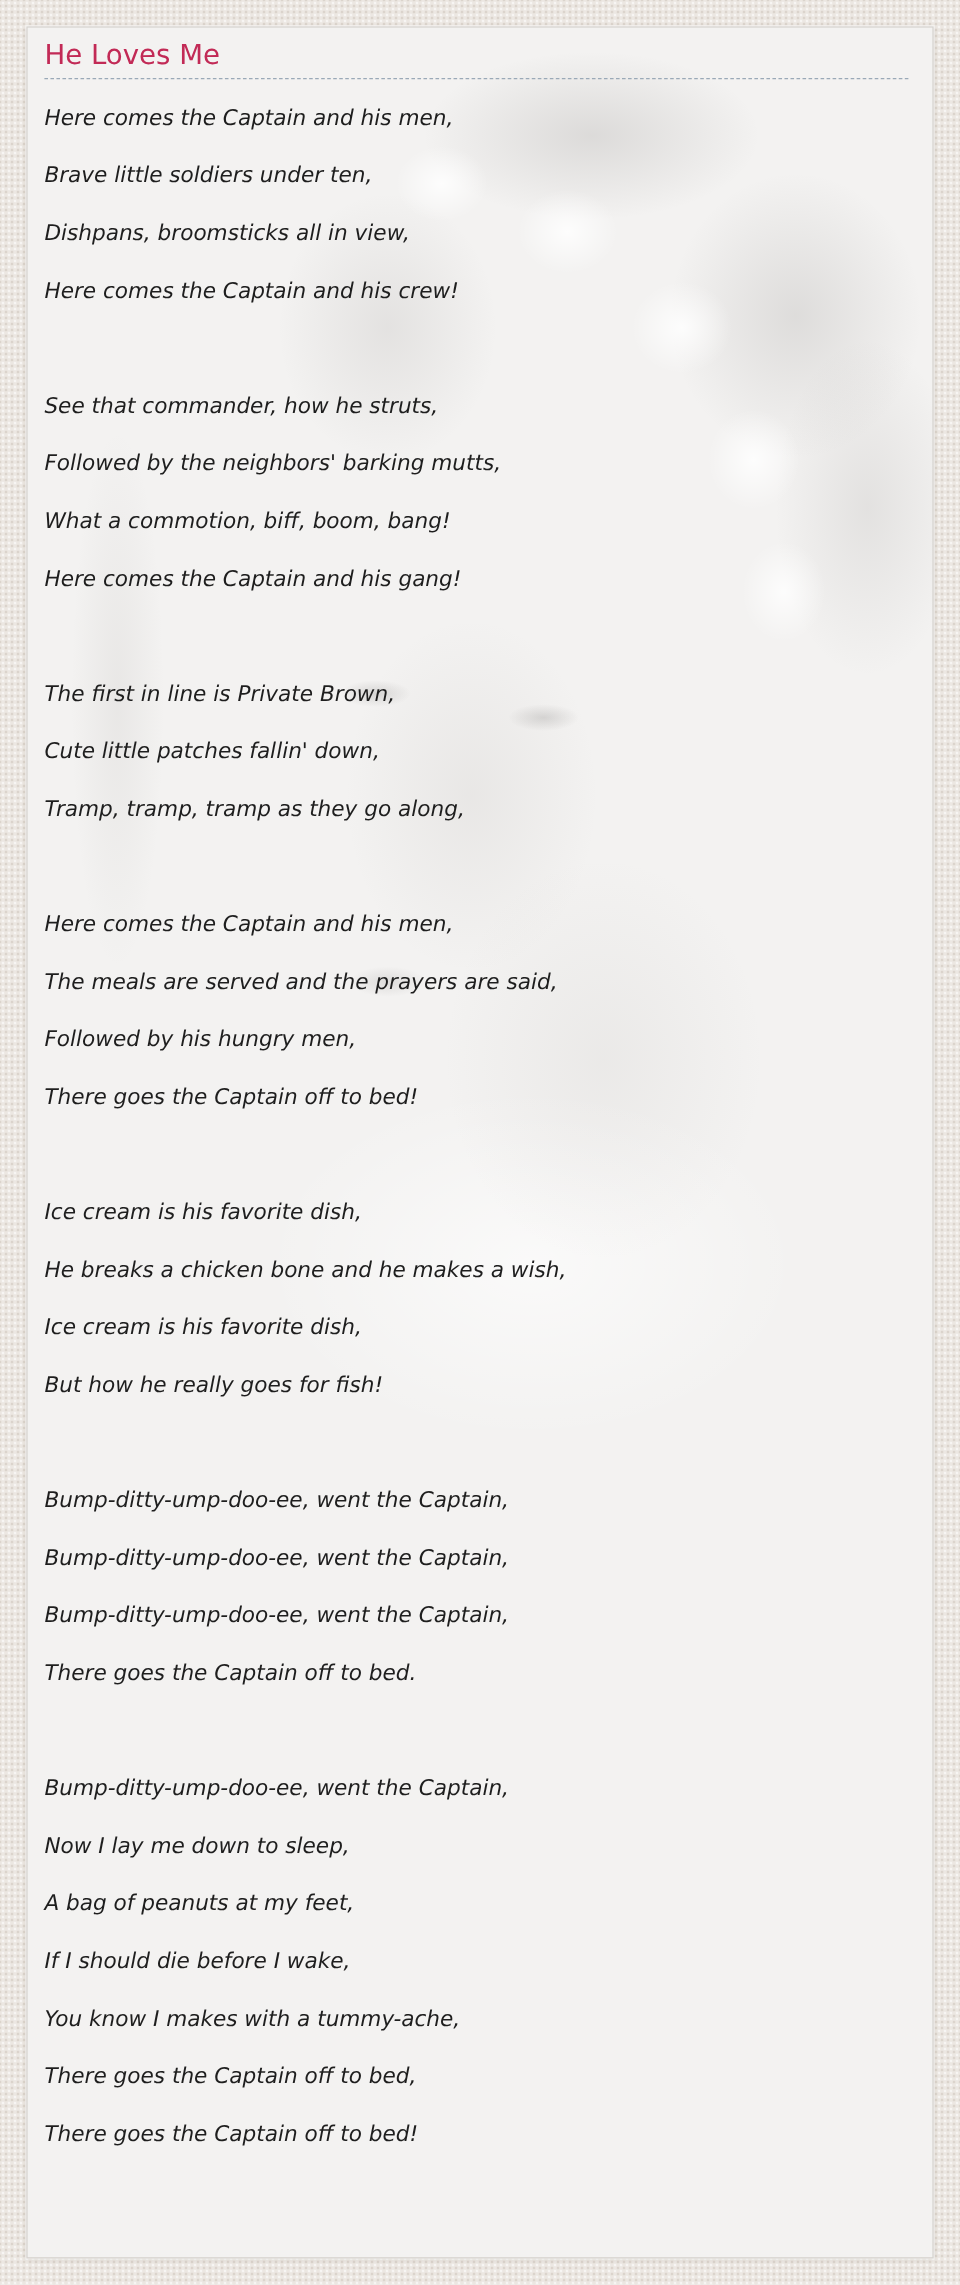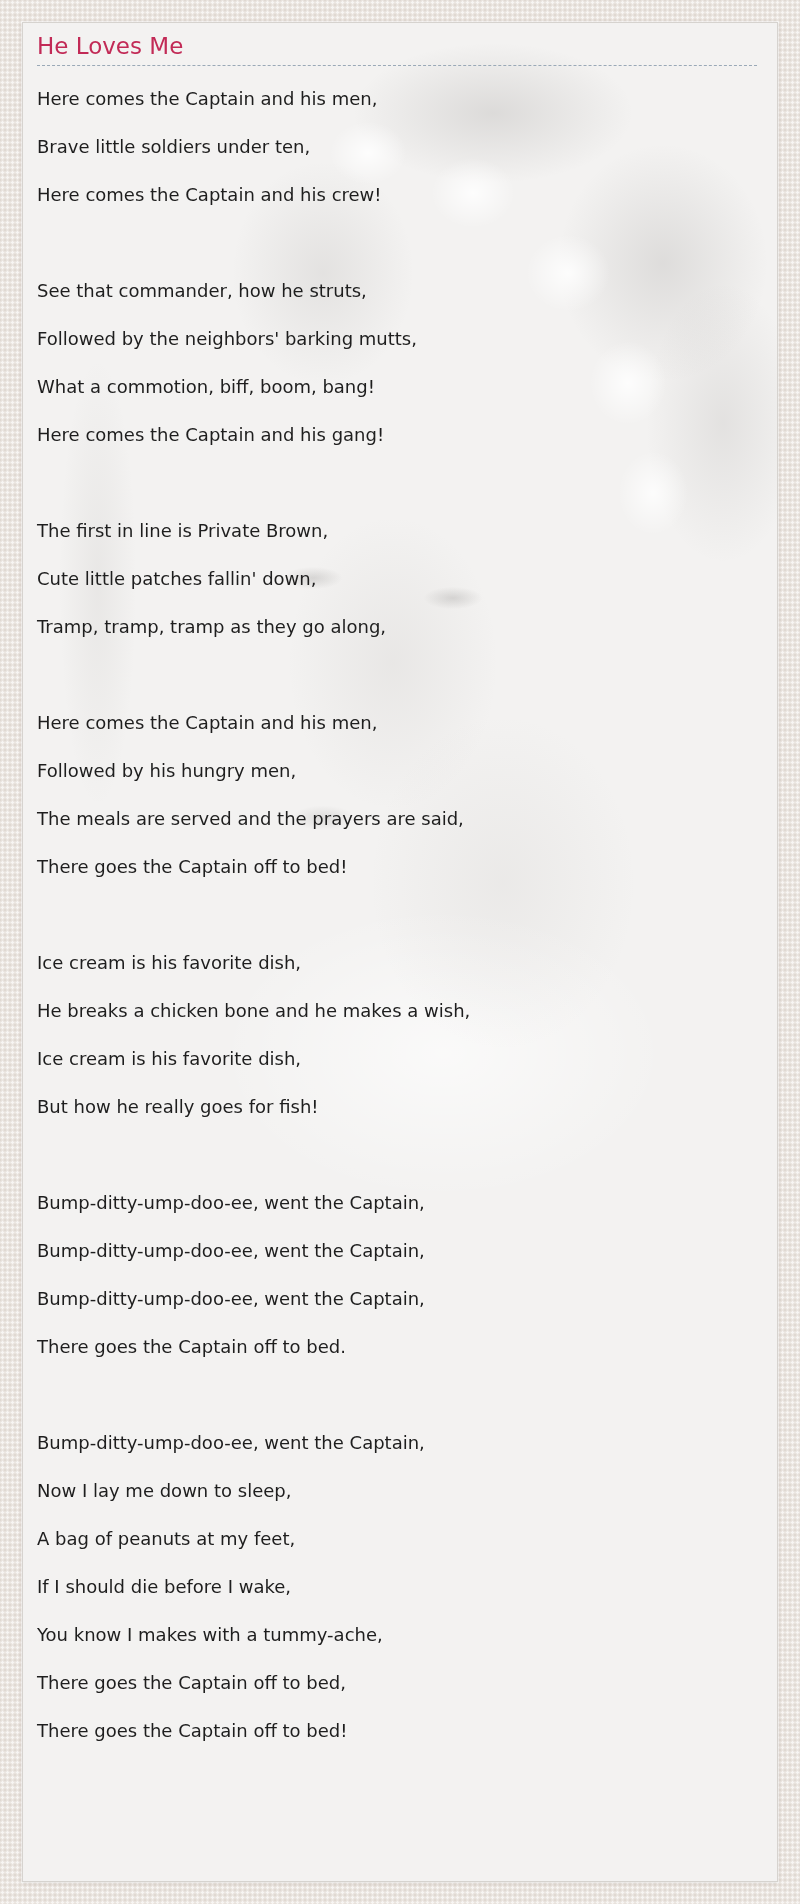--- a/index.html
+++ b/index.html
@@ -89,54 +89,55 @@
     cursor:pointer;
   }
   .lyrics{
     position:relative;
     padding:9px 14px 0 14px;
     color:var(--lyrics-color);
     font-size:18px;
   }
   .stanza{margin:0 0 48px 0;}
   .stanza:last-child{margin-bottom:0;}
-  .line{margin:0;height:48px;line-height:48px;white-space:nowrap;}
+  .line{margin:0;height:48px;line-height:48px;white-space:nowrap;font-style:italic;}
 </style>
 </head>
 <body>
 
 <div class="page">
   <div class="card">
     <div class="photo"></div>
 
     <div class="header">
       <h1 class="title">He Loves Me</h1>
     </div>
 
     <div class="lyrics" id="lyrics">
         <div class="stanza">
           <p class="line">Here comes the Captain and his men,</p>
           <p class="line">Brave little soldiers under ten,</p>
+          <p class="line">Dishpans, broomsticks all in view,</p>
           <p class="line">Here comes the Captain and his crew!</p>
         </div>
         <div class="stanza">
           <p class="line">See that commander, how he struts,</p>
           <p class="line">Followed by the neighbors' barking mutts,</p>
           <p class="line">What a commotion, biff, boom, bang!</p>
           <p class="line">Here comes the Captain and his gang!</p>
         </div>
         <div class="stanza">
           <p class="line">The first in line is Private Brown,</p>
           <p class="line">Cute little patches fallin' down,</p>
           <p class="line">Tramp, tramp, tramp as they go along,</p>
         </div>
         <div class="stanza">
           <p class="line">Here comes the Captain and his men,</p>
+          <p class="line">The meals are served and the prayers are said,</p>
           <p class="line">Followed by his hungry men,</p>
-          <p class="line">The meals are served and the prayers are said,</p>
           <p class="line">There goes the Captain off to bed!</p>
         </div>
         <div class="stanza">
           <p class="line">Ice cream is his favorite dish,</p>
           <p class="line">He breaks a chicken bone and he makes a wish,</p>
           <p class="line">Ice cream is his favorite dish,</p>
           <p class="line">But how he really goes for fish!</p>
         </div>
         <div class="stanza">
           <p class="line">Bump-ditty-ump-doo-ee, went the Captain,</p>

